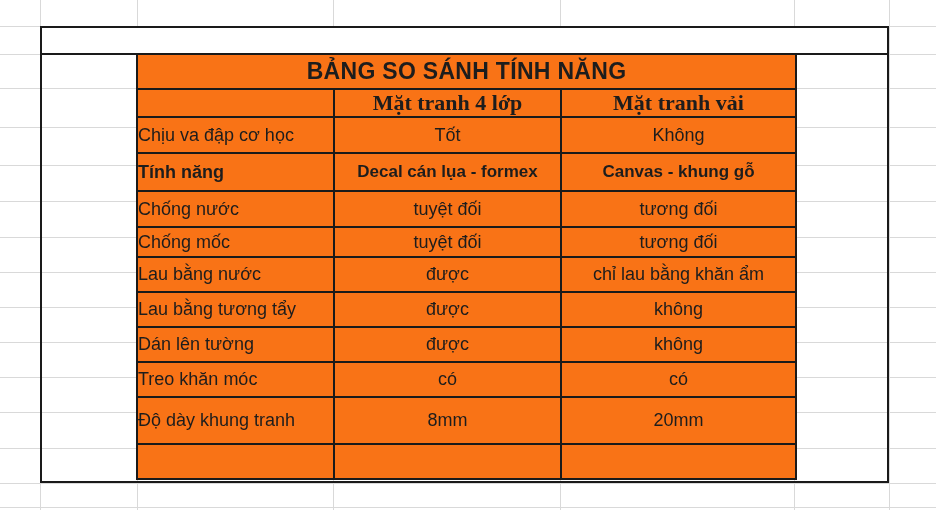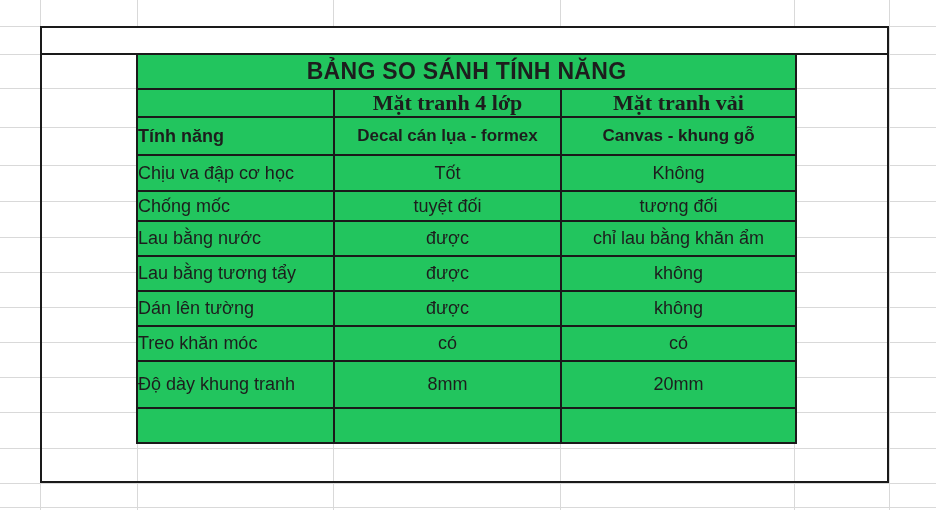--- a/index.html
+++ b/index.html
@@ -32,21 +32,21 @@
     box-sizing:border-box;
     background:#ffffff;
     z-index:2;
   }
 
   
   table.cmp-table {
     position:absolute; left:136px; top:53px;
     border-collapse:collapse;
     table-layout:fixed;
-    background:#22c55e;
+    background:#f97316;
     z-index:3;
   }
   table.cmp-table td {
     border:2px solid #1a1a1a;
     padding:0;
     box-sizing:border-box;
     vertical-align:middle;
     color:#1d1d1d;
     white-space:nowrap;
     overflow:hidden;
@@ -114,29 +114,34 @@
     </colgroup>
     <tbody>
       <tr style="height:35px">
         <td colspan="3" class="title-cell">BẢNG SO SÁNH TÍNH NĂNG</td>
       </tr>
       <tr style="height:24px">
         <td class="value-cell"></td>
         <td class="green-cell">Mặt tranh 4 lớp</td>
         <td class="green-cell">Mặt tranh vải</td>
       </tr>
+      <tr style="height:36px">
+        <td class="feature-cell">Chịu va đập cơ học</td>
+        <td class="value-cell">Tốt</td>
+        <td class="value-cell">Không</td>
+      </tr>
       <tr style="height:38px">
         <td class="hdr-feature">Tính năng</td>
         <td class="hdr-value">Decal cán lụa - formex</td>
         <td class="hdr-value">Canvas - khung gỗ</td>
       </tr>
       <tr style="height:36px">
-        <td class="feature-cell">Chịu va đập cơ học</td>
-        <td class="value-cell">Tốt</td>
-        <td class="value-cell">Không</td>
+        <td class="feature-cell">Chống nước</td>
+        <td class="value-cell">tuyệt đối</td>
+        <td class="value-cell">tương đối</td>
       </tr>
       <tr style="height:30px">
         <td class="feature-cell">Chống mốc</td>
         <td class="value-cell">tuyệt đối</td>
         <td class="value-cell">tương đối</td>
       </tr>
       <tr style="height:35px">
         <td class="feature-cell">Lau bằng nước</td>
         <td class="value-cell">được</td>
         <td class="value-cell">chỉ lau bằng khăn ẩm</td>

